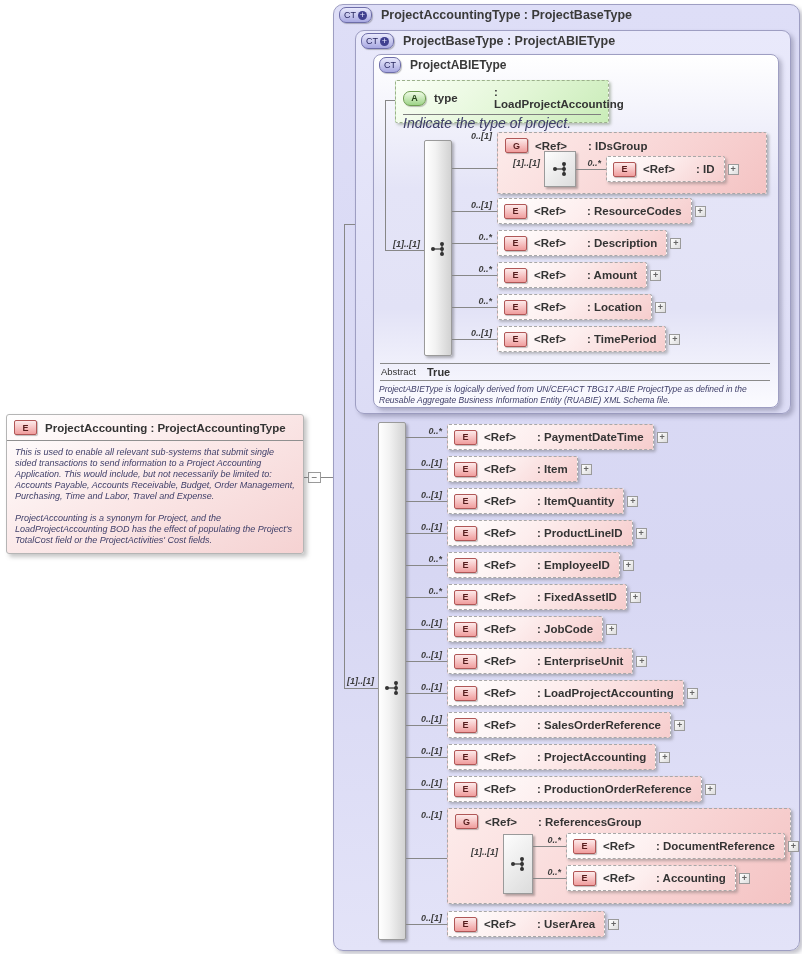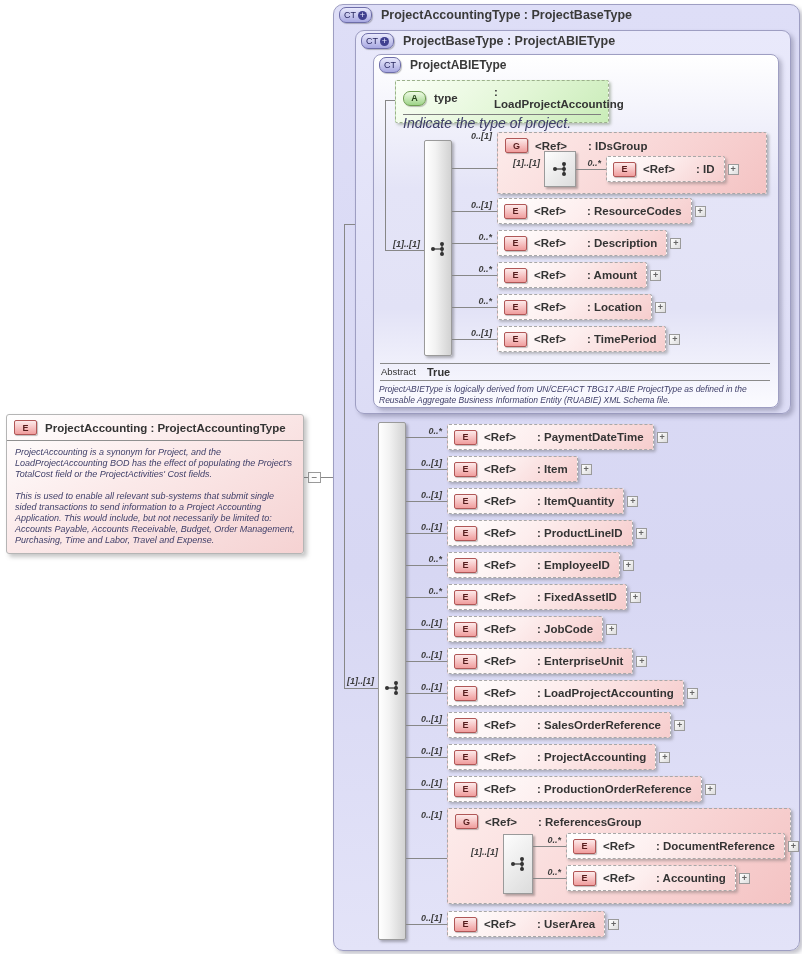--- a/index.html
+++ b/index.html
@@ -249,22 +249,22 @@
     </span>
     <span class="exp"></span>
   </div>
 
   <div class="left-box">
     <div class="left-hdr">
       <span class="sq">E</span>
       <span>ProjectAccounting : ProjectAccountingType</span>
     </div>
     <div class="left-body">
+      <p>This is used to enable all relevant sub-systems that submit single sided transactions to send information to a Project Accounting Application. This would include, but not necessarily be limited to: Accounts Payable, Accounts Receivable, Budget, Order Management, Purchasing, Time and Labor, Travel and Expense.</p>
       <p>ProjectAccounting is a synonym for Project, and the LoadProjectAccounting BOD has the effect of populating the Project's TotalCost field or the ProjectActivities' Cost fields.</p>
-      <p>This is used to enable all relevant sub-systems that submit single sided transactions to send information to a Project Accounting Application. This would include, but not necessarily be limited to: Accounts Payable, Accounts Receivable, Budget, Order Management, Purchasing, Time and Labor, Travel and Expense.</p>
     </div>
   </div>
 
 <div class="el-row" style="left: 452px; top: 198px; --lw: 45px;">
       <i class="card">0..[1]</i>
       <span class="el-box">
         <span class="sq e-letter">E</span>
         <span class="ref">&lt;Ref&gt;</span>
         <span class="nm">: ResourceCodes</span>
       </span>

